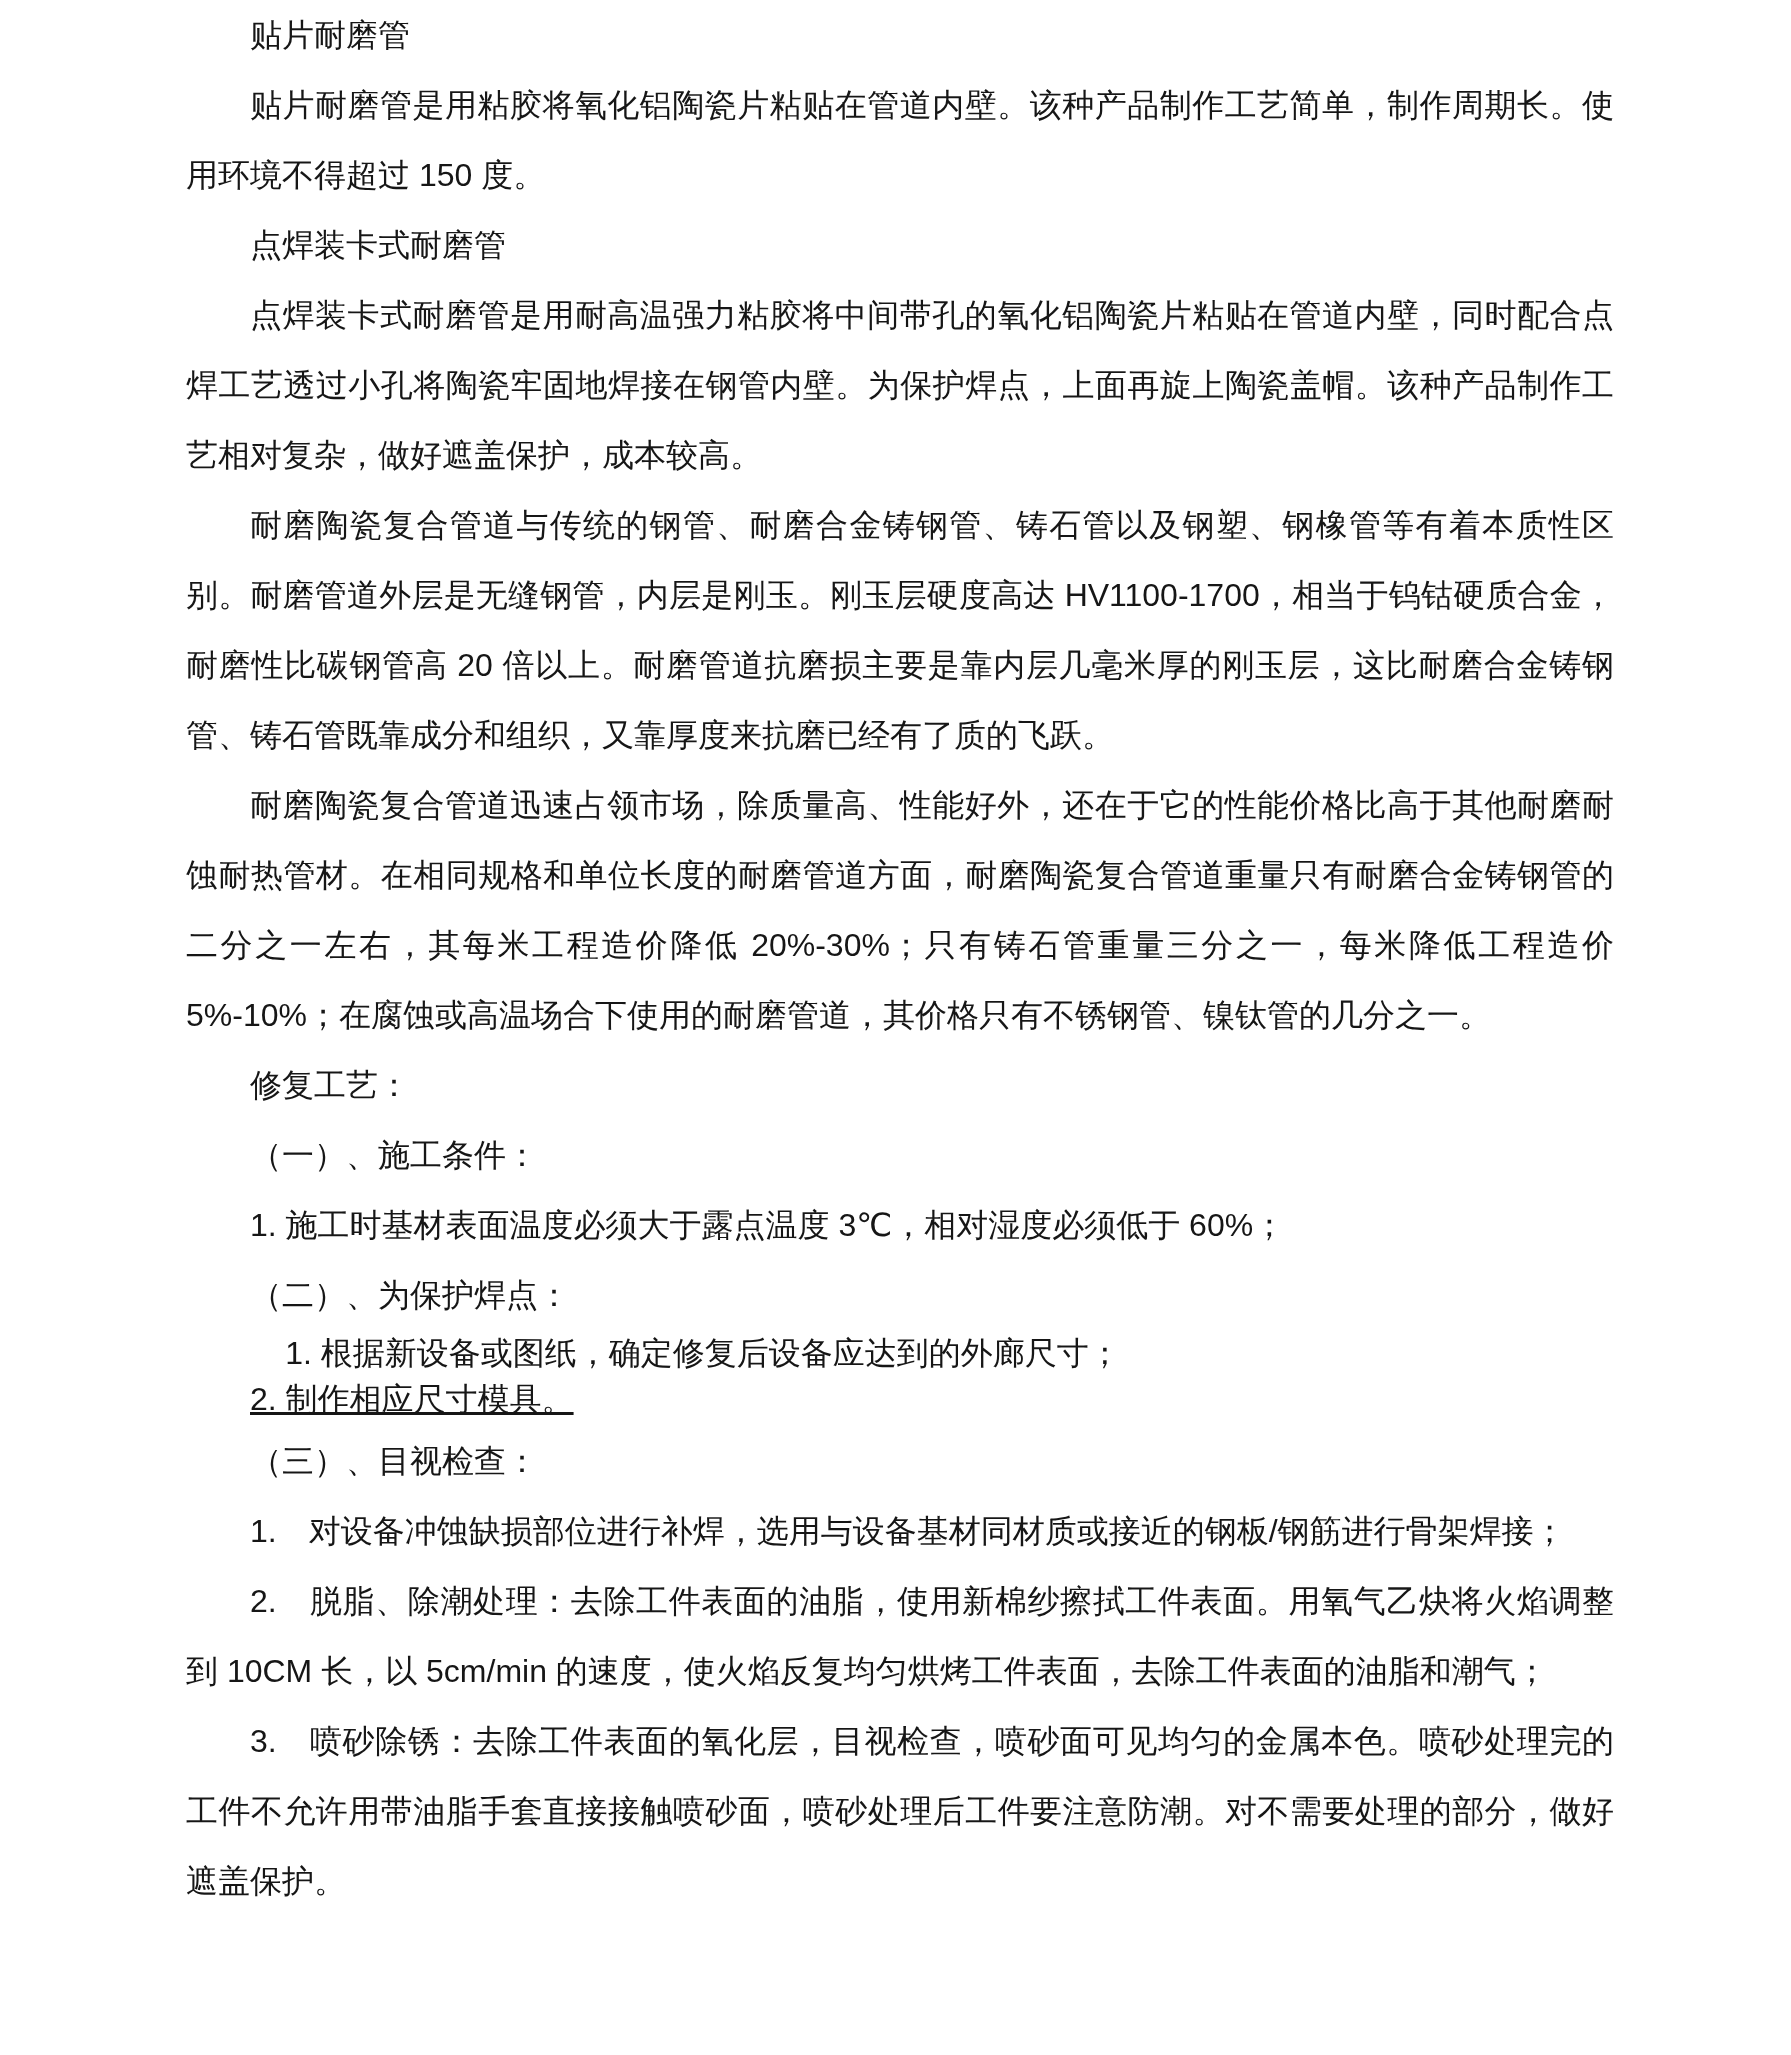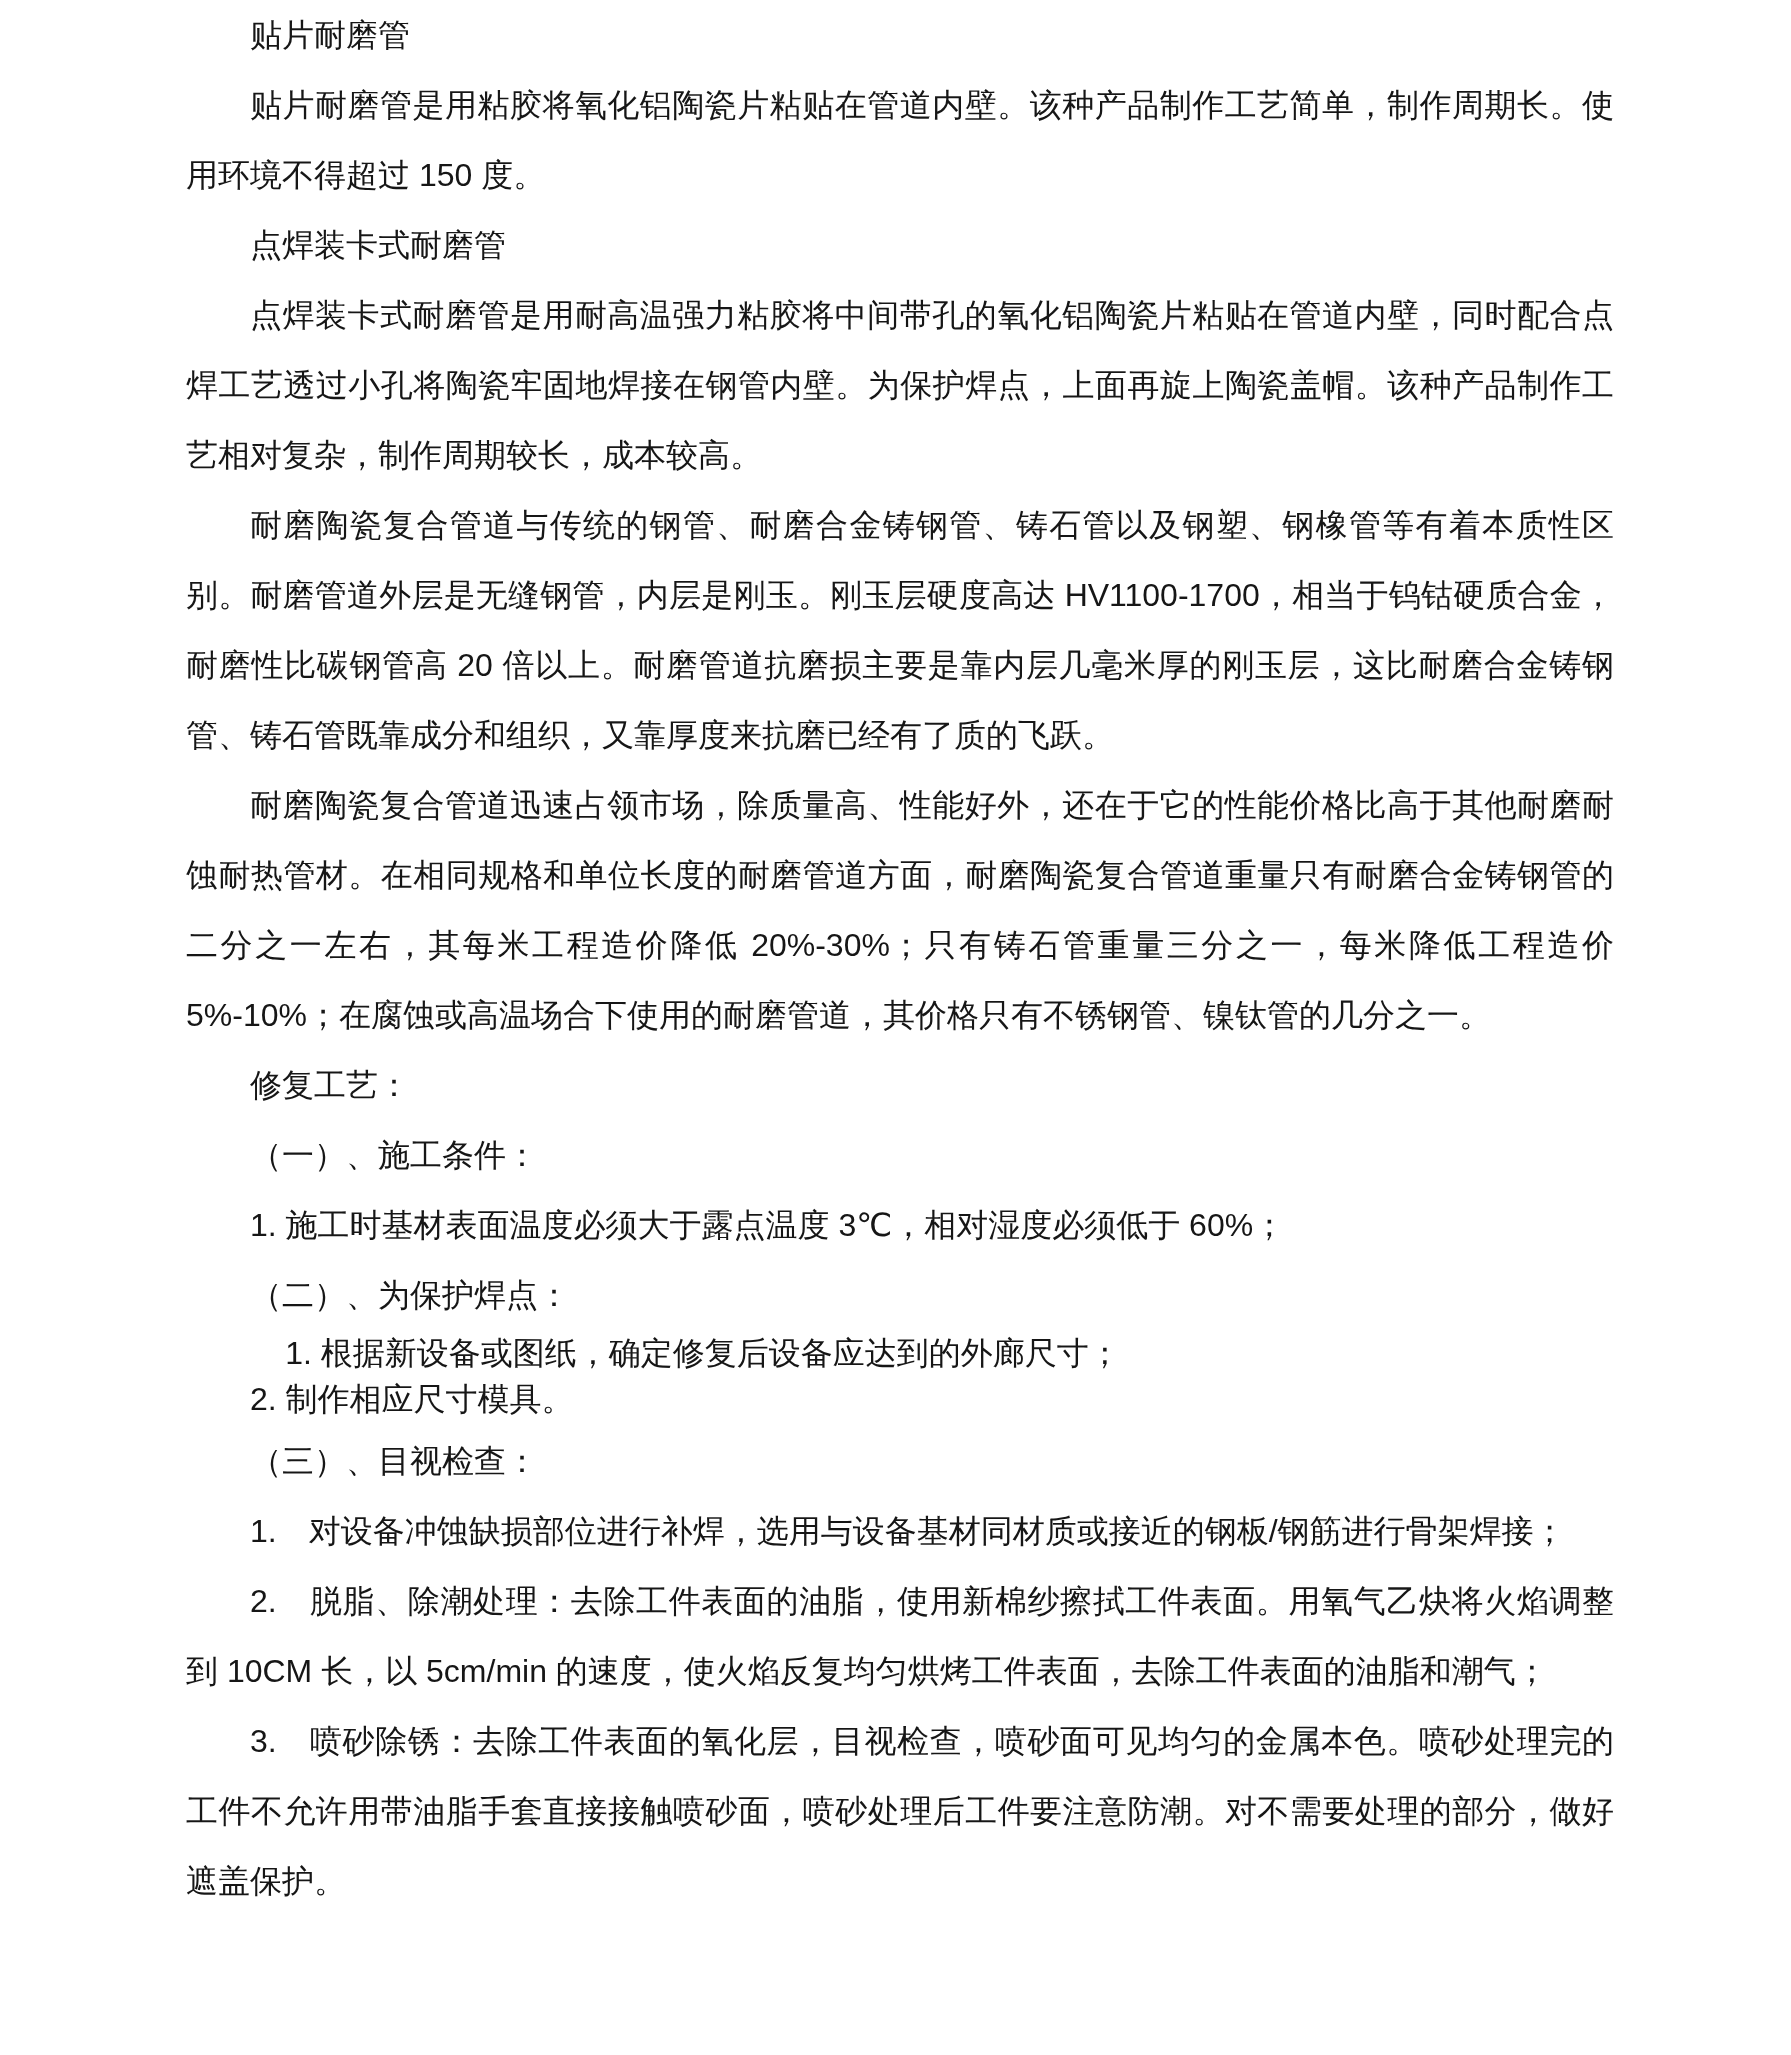--- a/index.html
+++ b/index.html
@@ -29,32 +29,32 @@
   }
   .doc-content p {
     margin: 0;
     padding: 0;
   }
   .para.section-heading        { text-indent: 2em; }
   .para.emphasis-heading       { text-indent: 2em; font-weight: bold; }
   .para.body                   { text-indent: 2em; }
   .para.list-item              { text-indent: 2em; }
   .para.list-item-indented-tight { text-indent: 3.1em; line-height: 46px; }
-  .para.list-item-tight        { text-indent: 2em;  line-height: 46px; }
+  .para.list-item-tight        { text-indent: 2em;  line-height: 46px; text-decoration: underline; }
   .para.gap-above              { margin-top: 4.3px; }
 </style>
 </head>
 <body>
 
 <div class="page" style="background: rgb(255, 255, 255); color: rgb(22, 22, 22);">
   <div class="doc-content">
       <p class="para section-heading">贴片耐磨管</p>
       <p class="para body">贴片耐磨管是用粘胶将氧化铝陶瓷片粘贴在管道内壁。该种产品制作工艺简单，制作周期长。使用环境不得超过 150 度。</p>
       <p class="para section-heading">点焊装卡式耐磨管</p>
-      <p class="para body">点焊装卡式耐磨管是用耐高温强力粘胶将中间带孔的氧化铝陶瓷片粘贴在管道内壁，同时配合点焊工艺透过小孔将陶瓷牢固地焊接在钢管内壁。为保护焊点，上面再旋上陶瓷盖帽。该种产品制作工艺相对复杂，制作周期较长，成本较高。</p>
+      <p class="para body">点焊装卡式耐磨管是用耐高温强力粘胶将中间带孔的氧化铝陶瓷片粘贴在管道内壁，同时配合点焊工艺透过小孔将陶瓷牢固地焊接在钢管内壁。为保护焊点，上面再旋上陶瓷盖帽。该种产品制作工艺相对复杂，做好遮盖保护，成本较高。</p>
       <p class="para body">耐磨陶瓷复合管道与传统的钢管、耐磨合金铸钢管、铸石管以及钢塑、钢橡管等有着本质性区别。耐磨管道外层是无缝钢管，内层是刚玉。刚玉层硬度高达 HV1100-1700，相当于钨钴硬质合金，耐磨性比碳钢管高 20 倍以上。耐磨管道抗磨损主要是靠内层几毫米厚的刚玉层，这比耐磨合金铸钢管、铸石管既靠成分和组织，又靠厚度来抗磨已经有了质的飞跃。</p>
       <p class="para body">耐磨陶瓷复合管道迅速占领市场，除质量高、性能好外，还在于它的性能价格比高于其他耐磨耐蚀耐热管材。在相同规格和单位长度的耐磨管道方面，耐磨陶瓷复合管道重量只有耐磨合金铸钢管的二分之一左右，其每米工程造价降低 20%-30%；只有铸石管重量三分之一，每米降低工程造价 5%-10%；在腐蚀或高温场合下使用的耐磨管道，其价格只有不锈钢管、镍钛管的几分之一。</p>
       <p class="para section-heading">修复工艺：</p>
       <p class="para section-heading">（一）、施工条件：</p>
       <p class="para list-item">1. 施工时基材表面温度必须大于露点温度 3℃，相对湿度必须低于 60%；</p>
       <p class="para section-heading">（二）、为保护焊点：</p>
       <p class="para list-item-indented-tight">1. 根据新设备或图纸，确定修复后设备应达到的外廊尺寸；</p>
       <p class="para list-item-tight">2. 制作相应尺寸模具。</p>
       <p class="para section-heading gap-above">（三）、目视检查：</p>
       <p class="para list-item">1.　对设备冲蚀缺损部位进行补焊，选用与设备基材同材质或接近的钢板/钢筋进行骨架焊接；</p>

